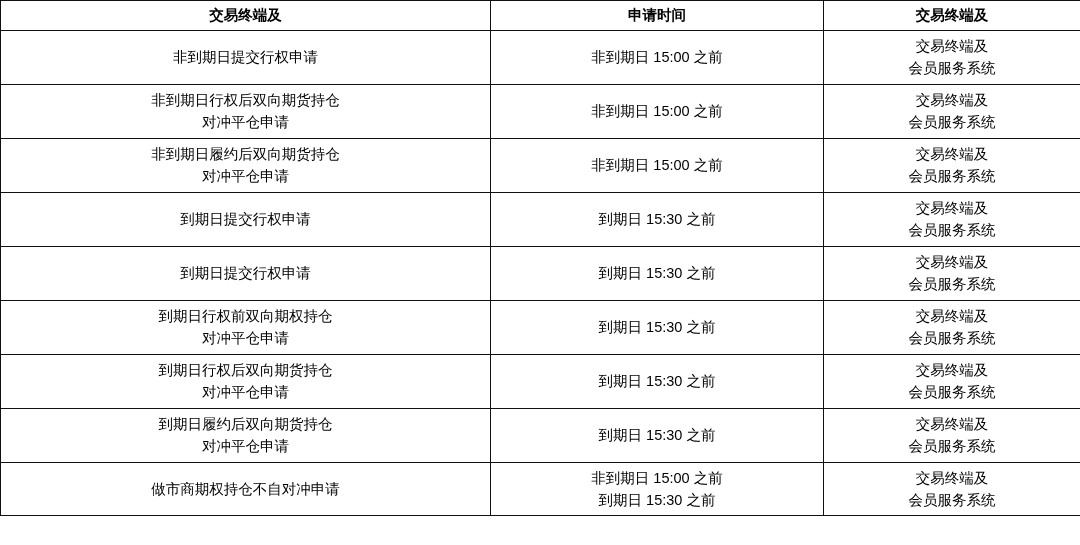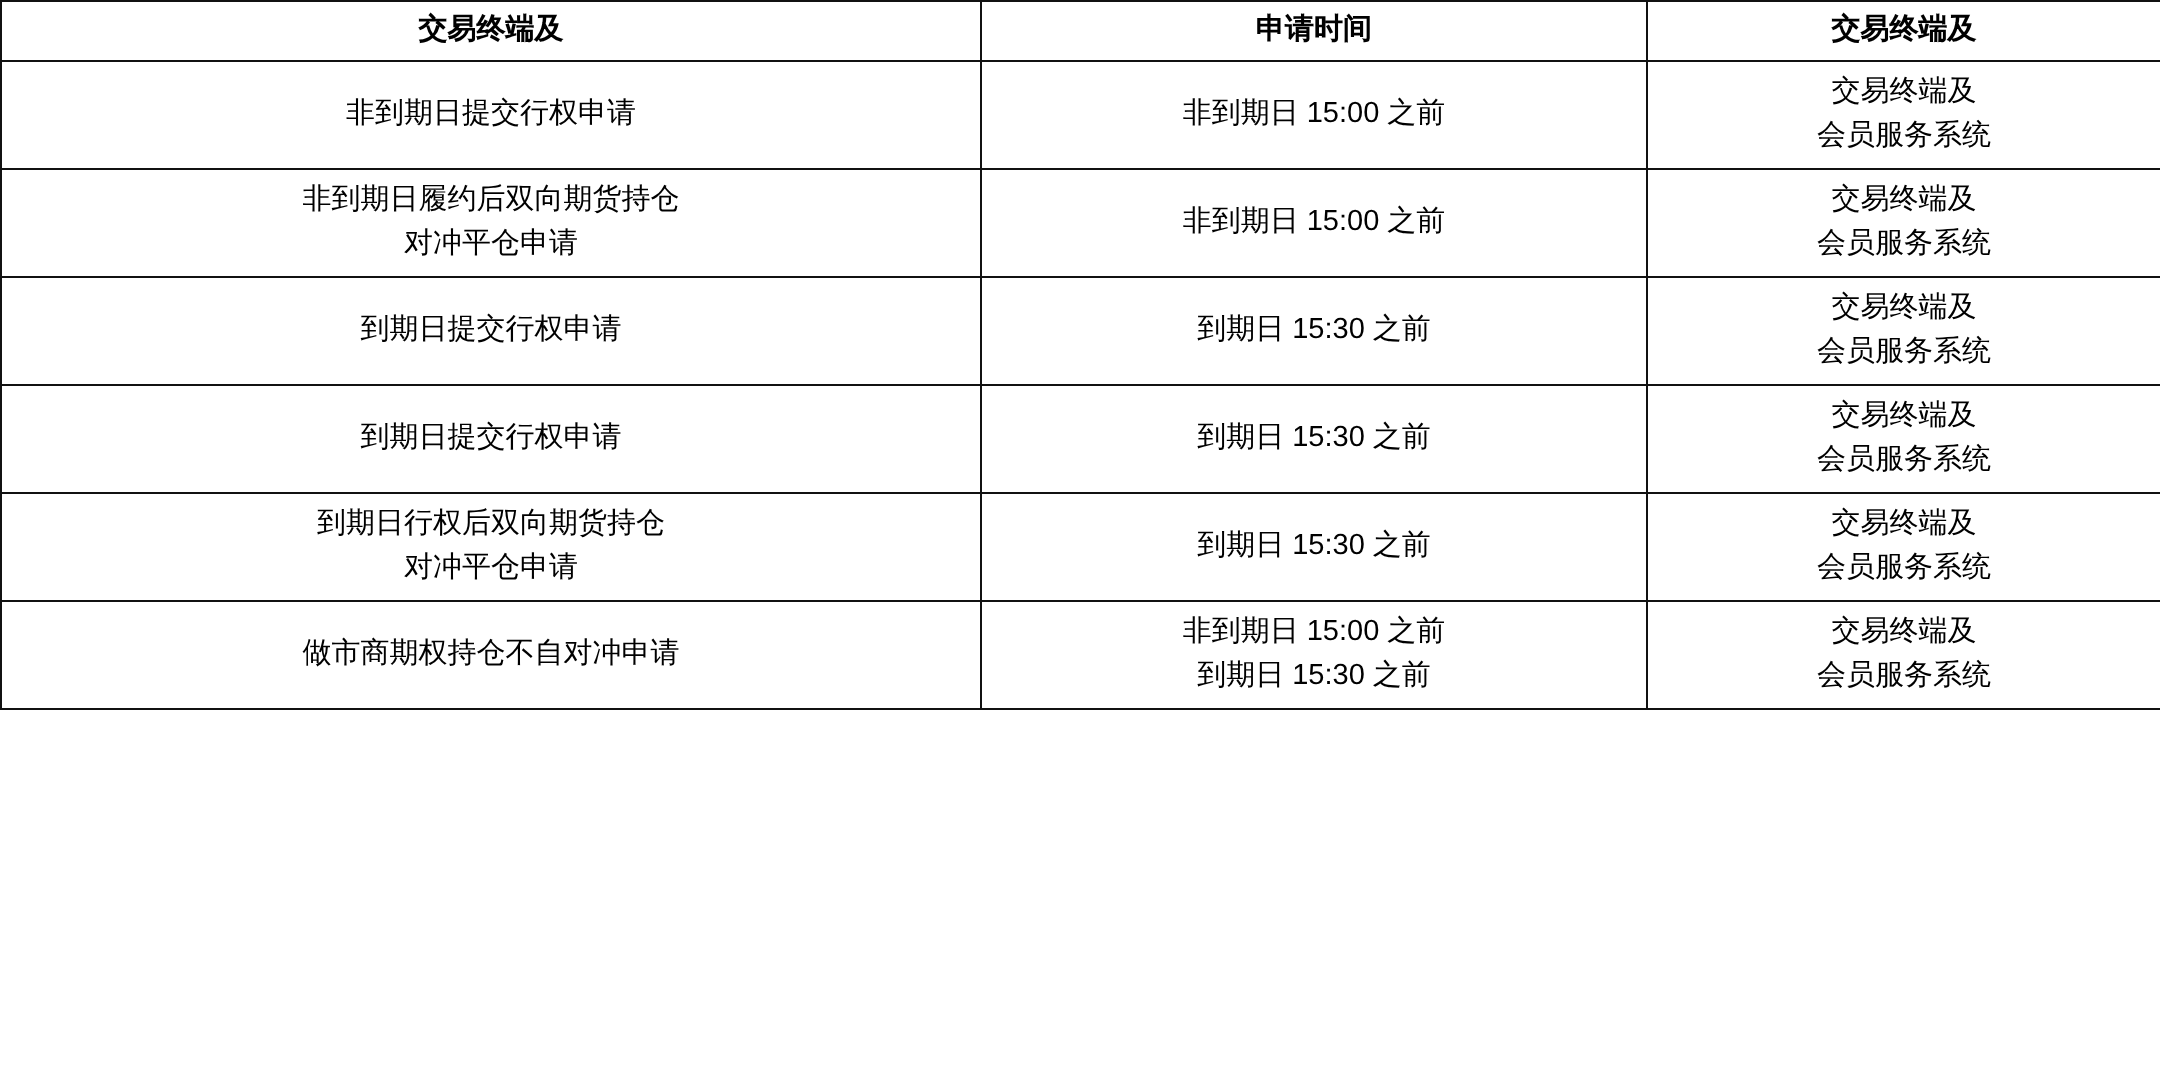--- a/index.html
+++ b/index.html
@@ -75,20 +75,33 @@
         <td class="cell-multi">
           <span>非到期日 15:00 之前</span>
         </td>
         <td class="cell-multi">
           <span>交易终端及</span>
           <span>会员服务系统</span>
         </td>
       </tr>
       <tr class="row-h-b">
         <td class="cell-multi">
+          <span>非到期日行权后双向期货持仓</span>
+          <span>对冲平仓申请</span>
+        </td>
+        <td class="cell-multi">
+          <span>非到期日 15:00 之前</span>
+        </td>
+        <td class="cell-multi">
+          <span>交易终端及</span>
+          <span>会员服务系统</span>
+        </td>
+      </tr>
+      <tr class="row-h-b">
+        <td class="cell-multi">
           <span>非到期日履约后双向期货持仓</span>
           <span>对冲平仓申请</span>
         </td>
         <td class="cell-multi">
           <span>非到期日 15:00 之前</span>
         </td>
         <td class="cell-multi">
           <span>交易终端及</span>
           <span>会员服务系统</span>
         </td>
@@ -112,21 +125,47 @@
         <td class="cell-multi">
           <span>到期日 15:30 之前</span>
         </td>
         <td class="cell-multi">
           <span>交易终端及</span>
           <span>会员服务系统</span>
         </td>
       </tr>
       <tr class="row-h-b">
         <td class="cell-multi">
+          <span>到期日行权前双向期权持仓</span>
+          <span>对冲平仓申请</span>
+        </td>
+        <td class="cell-multi">
+          <span>到期日 15:30 之前</span>
+        </td>
+        <td class="cell-multi">
+          <span>交易终端及</span>
+          <span>会员服务系统</span>
+        </td>
+      </tr>
+      <tr class="row-h-b">
+        <td class="cell-multi">
           <span>到期日行权后双向期货持仓</span>
+          <span>对冲平仓申请</span>
+        </td>
+        <td class="cell-multi">
+          <span>到期日 15:30 之前</span>
+        </td>
+        <td class="cell-multi">
+          <span>交易终端及</span>
+          <span>会员服务系统</span>
+        </td>
+      </tr>
+      <tr class="row-h-b">
+        <td class="cell-multi">
+          <span>到期日履约后双向期货持仓</span>
           <span>对冲平仓申请</span>
         </td>
         <td class="cell-multi">
           <span>到期日 15:30 之前</span>
         </td>
         <td class="cell-multi">
           <span>交易终端及</span>
           <span>会员服务系统</span>
         </td>
       </tr>

